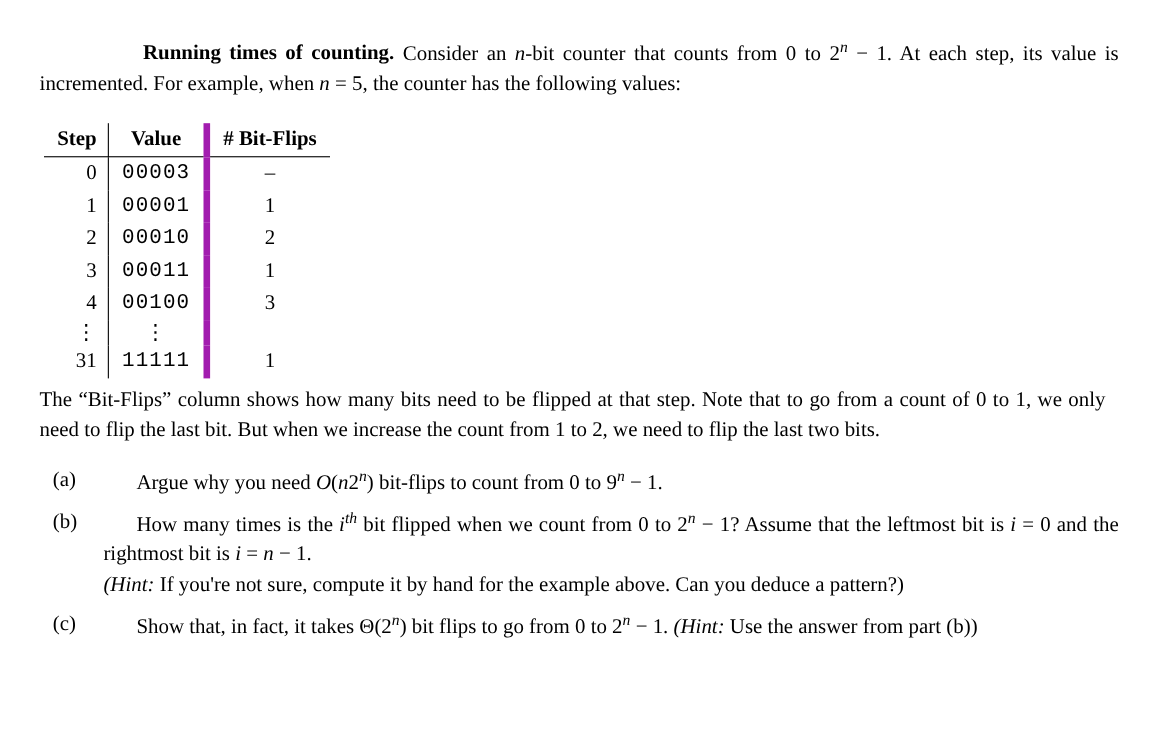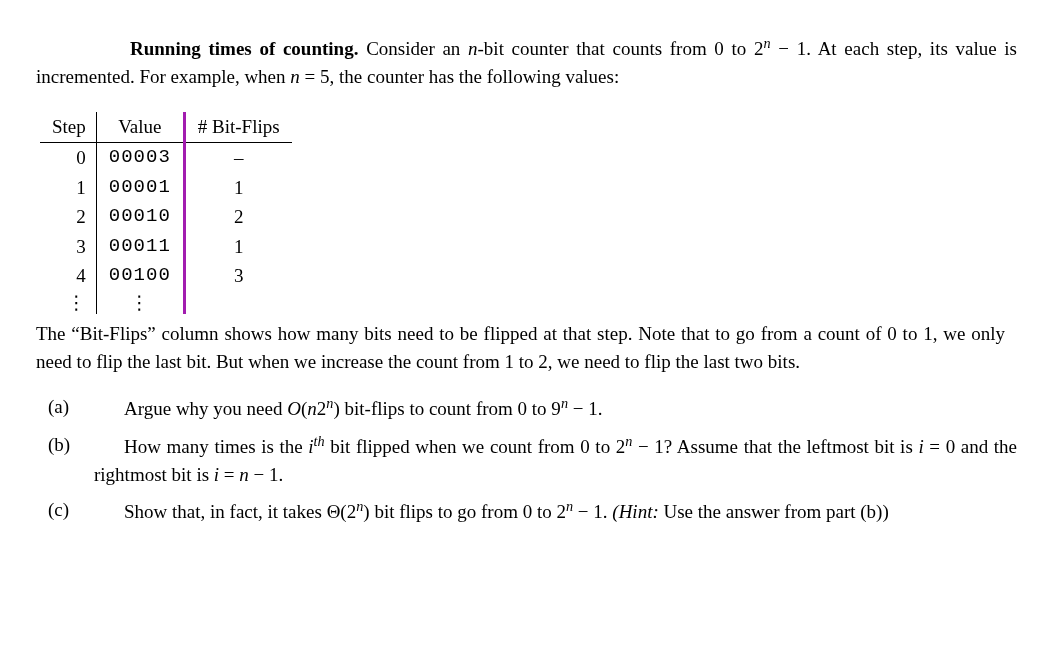--- a/index.html
+++ b/index.html
@@ -24,25 +24,25 @@
   table.counter {
     border-collapse: collapse;
     margin: 4px 0 6px 4px;
   }
   table.counter th, table.counter td {
     padding: 1px 12px;
     text-align: center;
     vertical-align: middle;
   }
   table.counter th {
-    font-weight: normal;
+    font-weight: bold;
     border-bottom: 1px solid #000;
   }
   table.counter .col-step { border-right: 1px solid #000; text-align: right; padding-right:10px;}
-  table.counter .col-value { border-right: 3px solid #a21caf; font-family: "Courier New", monospace; letter-spacing:1px;}
+  table.counter .col-value { border-right: 6px solid #a21caf; font-family: "Courier New", monospace; letter-spacing:1px;}
   table.counter th.col-step { text-align:center; }
   table.counter th.col-value { font-family: inherit; letter-spacing:normal;}
   table.counter .vdots {
     line-height: 0.6;
     padding-top:6px;
     padding-bottom:6px;
   }
   .explain {
     text-align: justify;
     margin: 6px 12px 18px 0;
@@ -109,32 +109,38 @@
     <tr>
       <td class="col-step">4</td>
       <td class="col-value">00100</td>
       <td class="col-flips">3</td>
     </tr>
     <tr>
       <td class="col-step vdots">⋮</td>
       <td class="col-value vdots" style="font-family:inherit">⋮</td>
       <td class="col-flips vdots"></td>
     </tr>
+    <tr>
+      <td class="col-step">31</td>
+      <td class="col-value">11111</td>
+      <td class="col-flips">1</td>
+    </tr>
   </tbody>
 </table>
 
 <p class="explain">The “Bit-Flips” column shows how many bits need to be flipped at that step. Note that to go from a count of 0 to 1, we only need to flip the last bit. But when we increase the count from 1 to 2, we need to flip the last two bits.</p>
 
 <ol class="parts">
   <li>
     <span class="label">(a)</span>
     <span class="gap"></span><span>Argue why you need </span><span class="math-it">O</span><span>(</span><span class="math-it">n</span><span>2</span><sup class="math-it">n</sup><span>) bit-flips to count from 0 to 9</span><sup class="math-it">n</sup><span> − 1.</span>
   </li>
   <li>
     <span class="label">(b)</span>
     <span class="gap"></span><span>How many times is the </span><span class="math-it">i</span><sup>th</sup><span> bit flipped when we count from 0 to 2</span><sup class="math-it">n</sup><span> − 1? Assume that the leftmost bit is </span><span class="math-it">i</span><span> = 0 and the rightmost bit is </span><span class="math-it">i</span><span> = </span><span class="math-it">n</span><span> − 1.</span>
     <br>
+    <span class="hint"><span class="hint-i">(Hint:</span><span> If you're not sure, compute it by hand for the example above. Can you deduce a pattern?)</span></span>
   </li>
   <li>
     <span class="label">(c)</span>
     <span class="gap"></span><span>Show that, in fact, it takes Θ(2</span><sup class="math-it">n</sup><span>) bit flips to go from 0 to 2</span><sup class="math-it">n</sup><span> − 1. </span><span class="hint"><span class="hint-i">(Hint:</span><span> Use the answer from part (b))</span></span>
   </li>
 </ol>
 
 </body></html>

